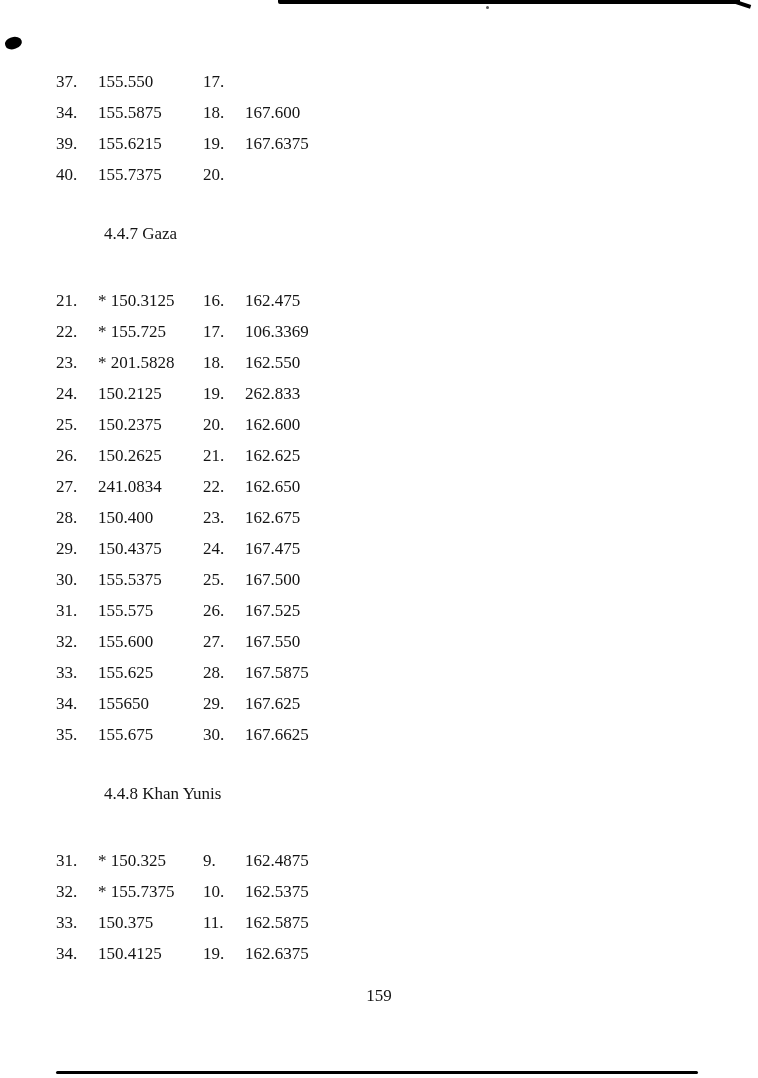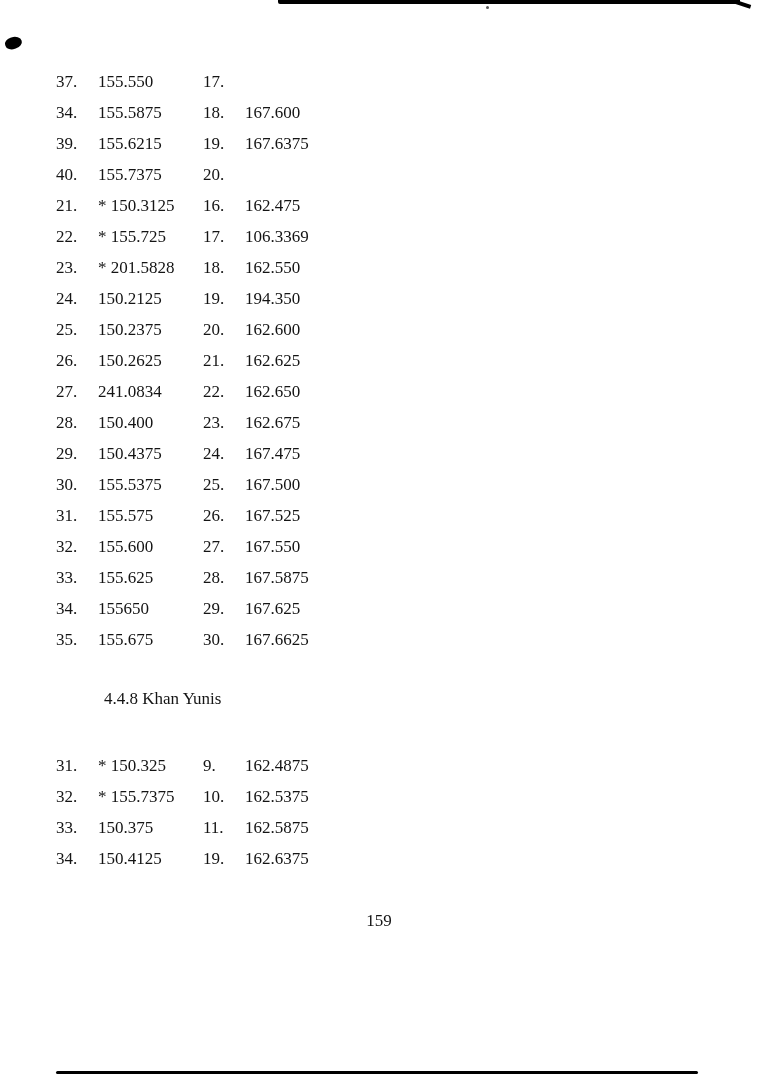--- a/index.html
+++ b/index.html
@@ -36,21 +36,21 @@
     display: grid;
     grid-template-columns: 42px 105px 42px auto;
     height: 31px;
     line-height: 31px;
     font-size: 17px;
   }
   .cell {
     white-space: pre;
   }
   .page-number {
-    margin-top: 36px;
+    margin-top: 16px;
     text-align: center;
     font-size: 17px;
     line-height: 22px;
   }
   
   .artifact {
     position: absolute;
     background: #000;
   }
   .artifact-top-bar {
@@ -123,20 +123,21 @@
             <span class="cell c3">167.6375</span>
           </div>
           <div class="freq-row">
             <span class="cell c0">40.</span>
             <span class="cell c1">155.7375</span>
             <span class="cell c2">20.</span>
           </div>
         </div>
       </div>
       <div class="section">
+        <div class="section-heading">4.4.7 Gaza</div>
         <div class="freq-table">
           <div class="freq-row">
             <span class="cell c0">21.</span>
             <span class="cell c1">* 150.3125</span>
             <span class="cell c2">16.</span>
             <span class="cell c3">162.475</span>
           </div>
           <div class="freq-row">
             <span class="cell c0">22.</span>
             <span class="cell c1">* 155.725</span>
@@ -146,21 +147,21 @@
           <div class="freq-row">
             <span class="cell c0">23.</span>
             <span class="cell c1">* 201.5828</span>
             <span class="cell c2">18.</span>
             <span class="cell c3">162.550</span>
           </div>
           <div class="freq-row">
             <span class="cell c0">24.</span>
             <span class="cell c1">150.2125</span>
             <span class="cell c2">19.</span>
-            <span class="cell c3">194.350</span>
+            <span class="cell c3">262.833</span>
           </div>
           <div class="freq-row">
             <span class="cell c0">25.</span>
             <span class="cell c1">150.2375</span>
             <span class="cell c2">20.</span>
             <span class="cell c3">162.600</span>
           </div>
           <div class="freq-row">
             <span class="cell c0">26.</span>
             <span class="cell c1">150.2625</span>

